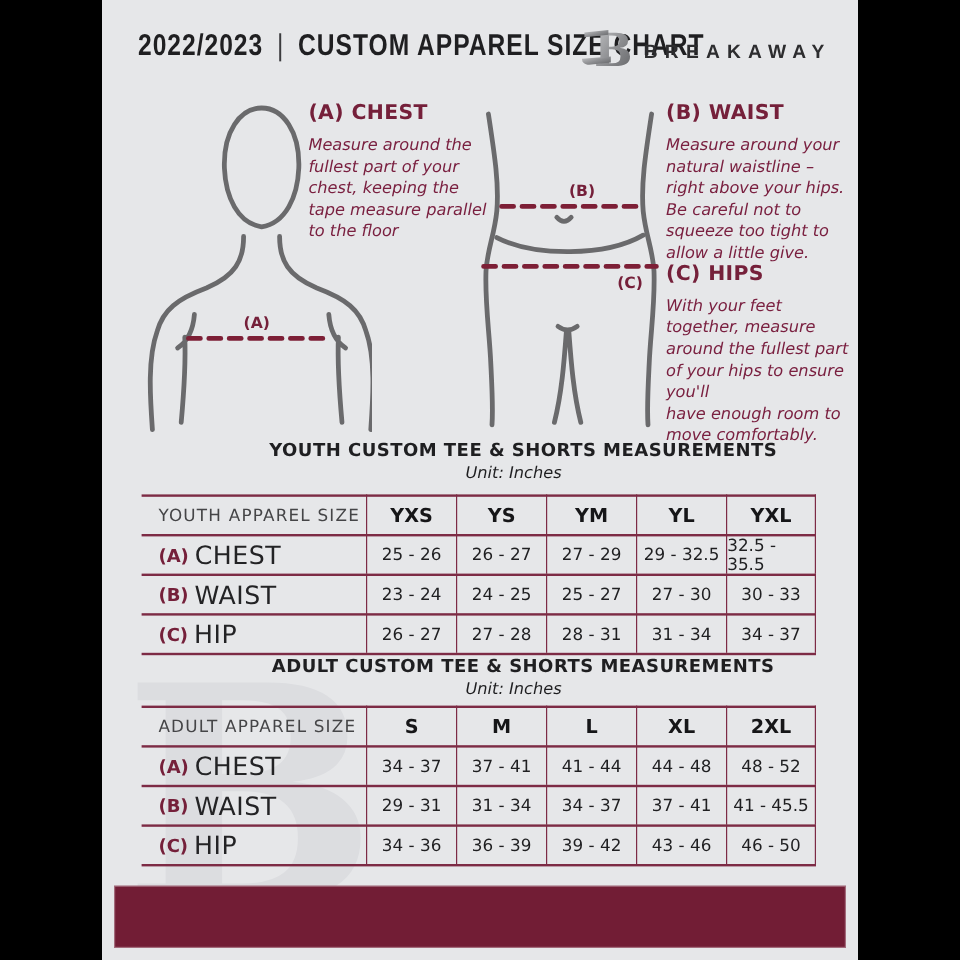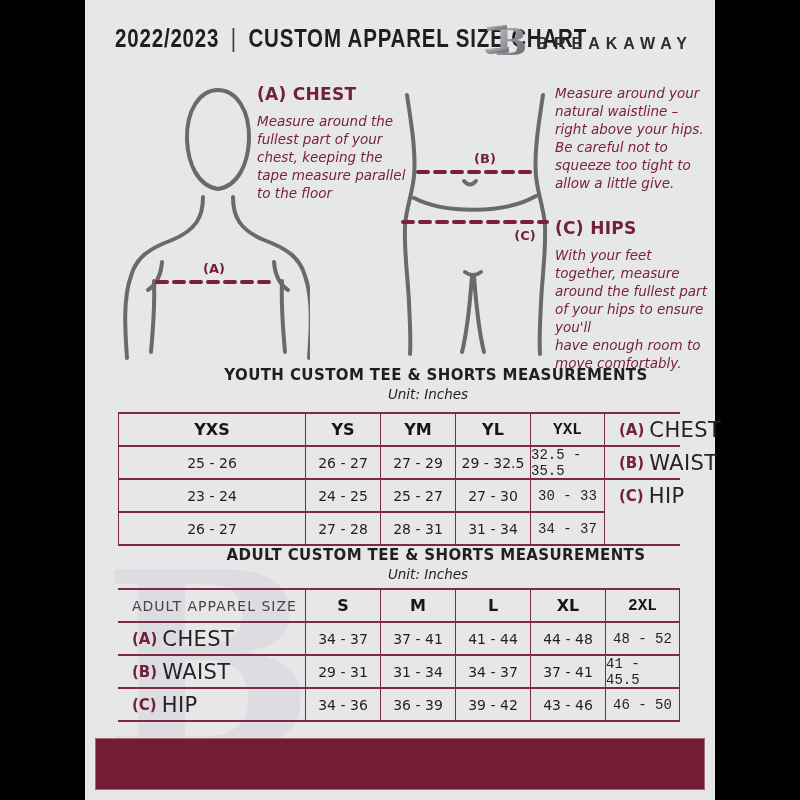--- a/index.html
+++ b/index.html
@@ -43,21 +43,21 @@
   .sec-unit{position:absolute;left:0;width:686px;text-align:center;
     font-style:italic;font-size:13.5px;color:var(--ink);}
 
   
   .sizetable{position:absolute;left:33px;width:562px;display:grid;z-index:1;
     grid-template-columns:187px 75px 75px 75px 75px 75px;
     border-bottom:2px solid var(--border);}
   .cell{height:31px;display:flex;align-items:center;justify-content:center;
     border-top:2px solid var(--border);font-size:14px;color:var(--ink);}
   .cell.v{border-left:1.5px solid var(--border);}
-  .cell.vr{border-right:1.5px solid var(--border);font-family:Liberation Mono, monospace;}
+  .cell.vr{border-right:1.5px solid var(--border);}
   .cell.lab{justify-content:flex-start;padding-left:14px;}
   .cell.colhead{font-size:14px;color:#454547;letter-spacing:1px;}
   .cell.sizehead{font-weight:bold;font-size:16px;color:#161618;}
   .pfx{font-weight:bold;color:var(--accent);margin-right:5px;font-size:15px;}
   .rlbl{font-size:21px;letter-spacing:.4px;color:#232325;}
 
   
   .watermark{position:absolute;left:18px;top:538px;z-index:0;line-height:1;
     font-family:"DejaVu Serif",serif;font-weight:bold;font-size:250px;color:#dcdde0;}
   .footer-bar{position:absolute;left:10px;top:738px;width:610px;height:52px;z-index:2;
@@ -114,20 +114,21 @@
 
     <div class="guide-block" style="left:172px;top:84px;width:185px;">
       <p class="guide-h">(A) CHEST</p>
       <p class="guide-b">Measure around the
 fullest part of your
 chest, keeping the
 tape measure parallel
 to the floor</p>
     </div>
     <div class="guide-block" style="left:470px;top:84px;width:160px;">
+      <p class="guide-h">(B) WAIST</p>
       <p class="guide-b">Measure around your
 natural waistline –
 right above your hips.
 Be careful not to
 squeeze too tight to
 allow a little give.</p>
     </div>
     <div class="guide-block" style="left:470px;top:218px;width:165px;">
       <p class="guide-h">(C) HIPS</p>
       <p class="guide-b">With your feet
@@ -136,20 +137,21 @@
 of your hips to ensure
 you'll
 have enough room to
 move comfortably.</p>
     </div>
 
     <div class="sec-title" style="top:366px;">YOUTH CUSTOM TEE &amp; SHORTS MEASUREMENTS</div>
     <div class="sec-unit" style="top:386px;">Unit: Inches</div>
 
     <div class="sizetable" style="top:412px;">
+      <div class="cell lab colhead">YOUTH APPAREL SIZE</div>
       <div class="cell sizehead v">YXS</div>
       <div class="cell sizehead v">YS</div>
       <div class="cell sizehead v">YM</div>
       <div class="cell sizehead v">YL</div>
       <div class="cell sizehead v vr">YXL</div>
 
       <div class="cell lab">
         <span class="pfx">(A)</span>
         <span class="rlbl">CHEST</span>
       </div>

